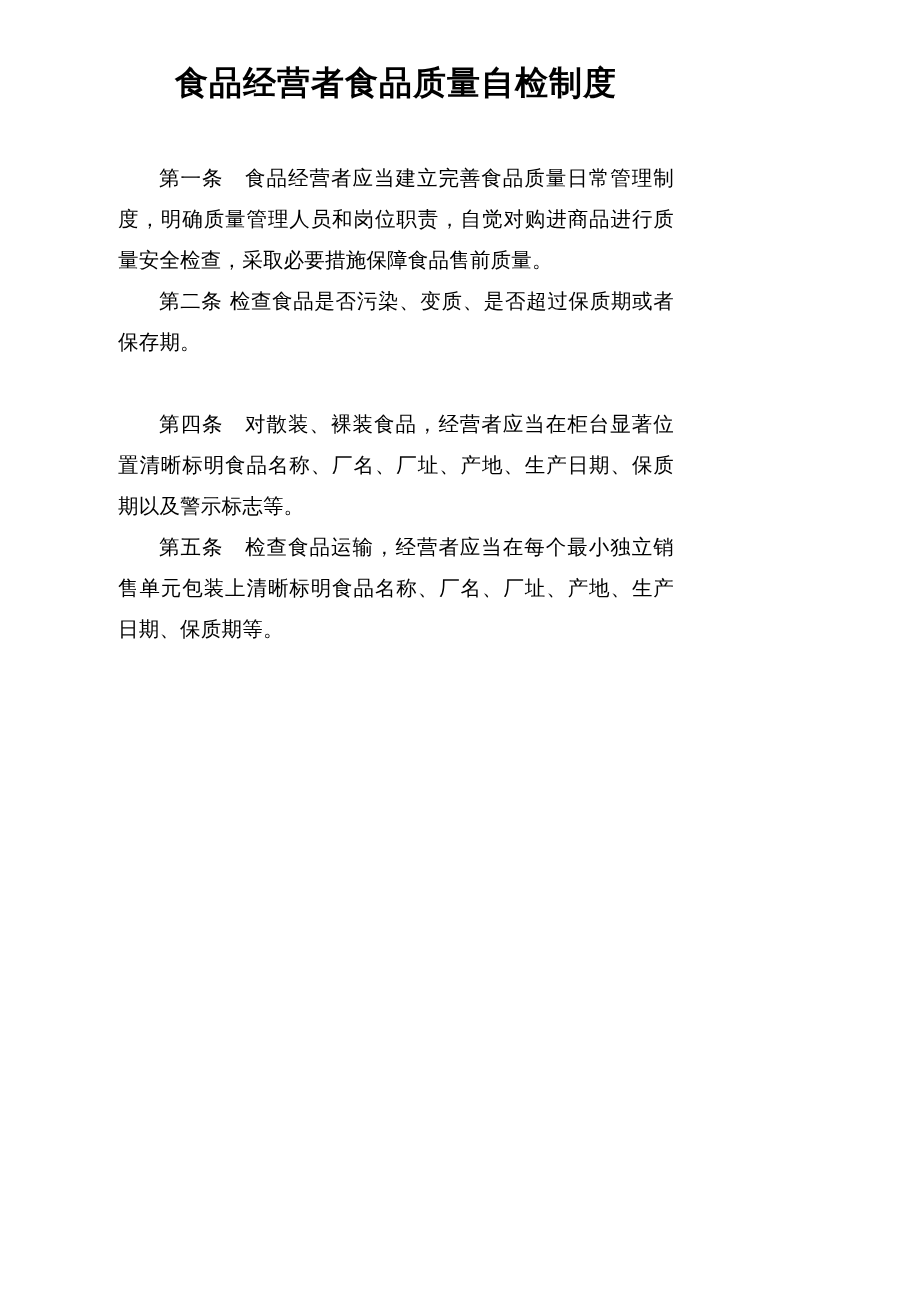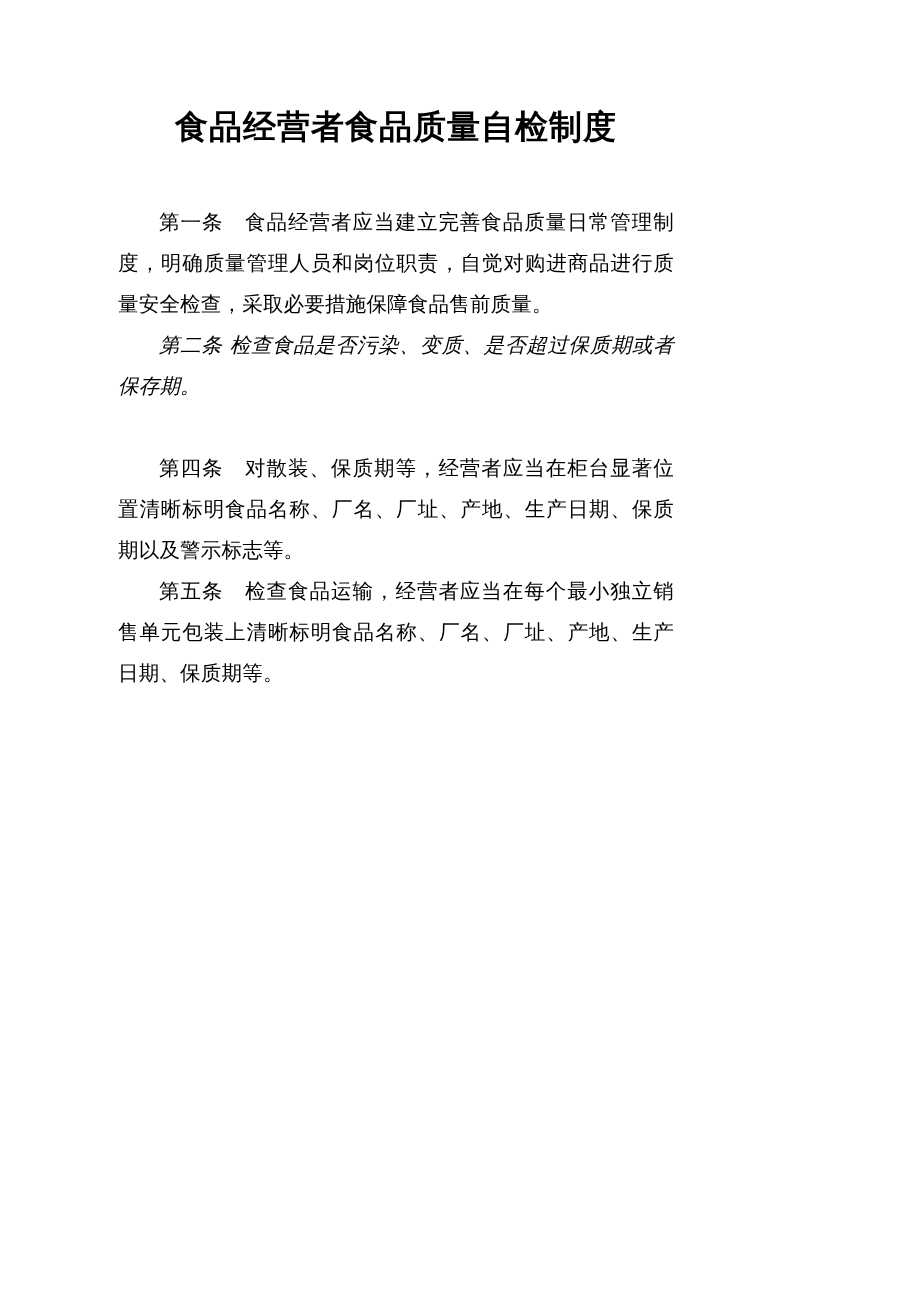--- a/index.html
+++ b/index.html
@@ -12,21 +12,21 @@
     height: 1302px;
     font-family: "Liberation Serif", "DejaVu Serif", serif;
     color: #000000;
     position: relative;
     overflow: hidden;
   }
   .page {
     box-sizing: border-box;
     width: 792px;
     height: 1302px;
-    padding: 88px 118px 0 118px;
+    padding: 44px 118px 0 118px;
     background: #ffffff;
   }
   .doc-title {
     font-family: "DejaVu Sans", "Liberation Sans", sans-serif;
     font-size: 33px;
     font-weight: bold;
     text-align: center;
     letter-spacing: 1px;
     margin: 0;
     padding-top: 16px;
@@ -45,28 +45,27 @@
     text-align: justify;
     text-justify: inter-ideograph;
     color: #000000;
     letter-spacing: 0.2px;
   }
   p.para + p.para {
     margin-top: 0;
   }
   p.spacer-after {
     margin-bottom: 41px;
-    font-style: italic;
   }
 </style>
 </head>
 <body>
 
 <div class="page">
   <h1 class="doc-title">食品经营者食品质量自检制度</h1>
 
   <div class="body-block">
     <p class="para">第一条　食品经营者应当建立完善食品质量日常管理制度，明确质量管理人员和岗位职责，自觉对购进商品进行质量安全检查，采取必要措施保障食品售前质量。</p>
     <p class="para spacer-after">第二条  检查食品是否污染、变质、是否超过保质期或者保存期。</p>
-    <p class="para">第四条　对散装、保质期等，经营者应当在柜台显著位置清晰标明食品名称、厂名、厂址、产地、生产日期、保质期以及警示标志等。</p>
+    <p class="para">第四条　对散装、裸装食品，经营者应当在柜台显著位置清晰标明食品名称、厂名、厂址、产地、生产日期、保质期以及警示标志等。</p>
     <p class="para">第五条　检查食品运输，经营者应当在每个最小独立销售单元包装上清晰标明食品名称、厂名、厂址、产地、生产日期、保质期等。</p>
   </div>
 </div>
 
 </body></html>

